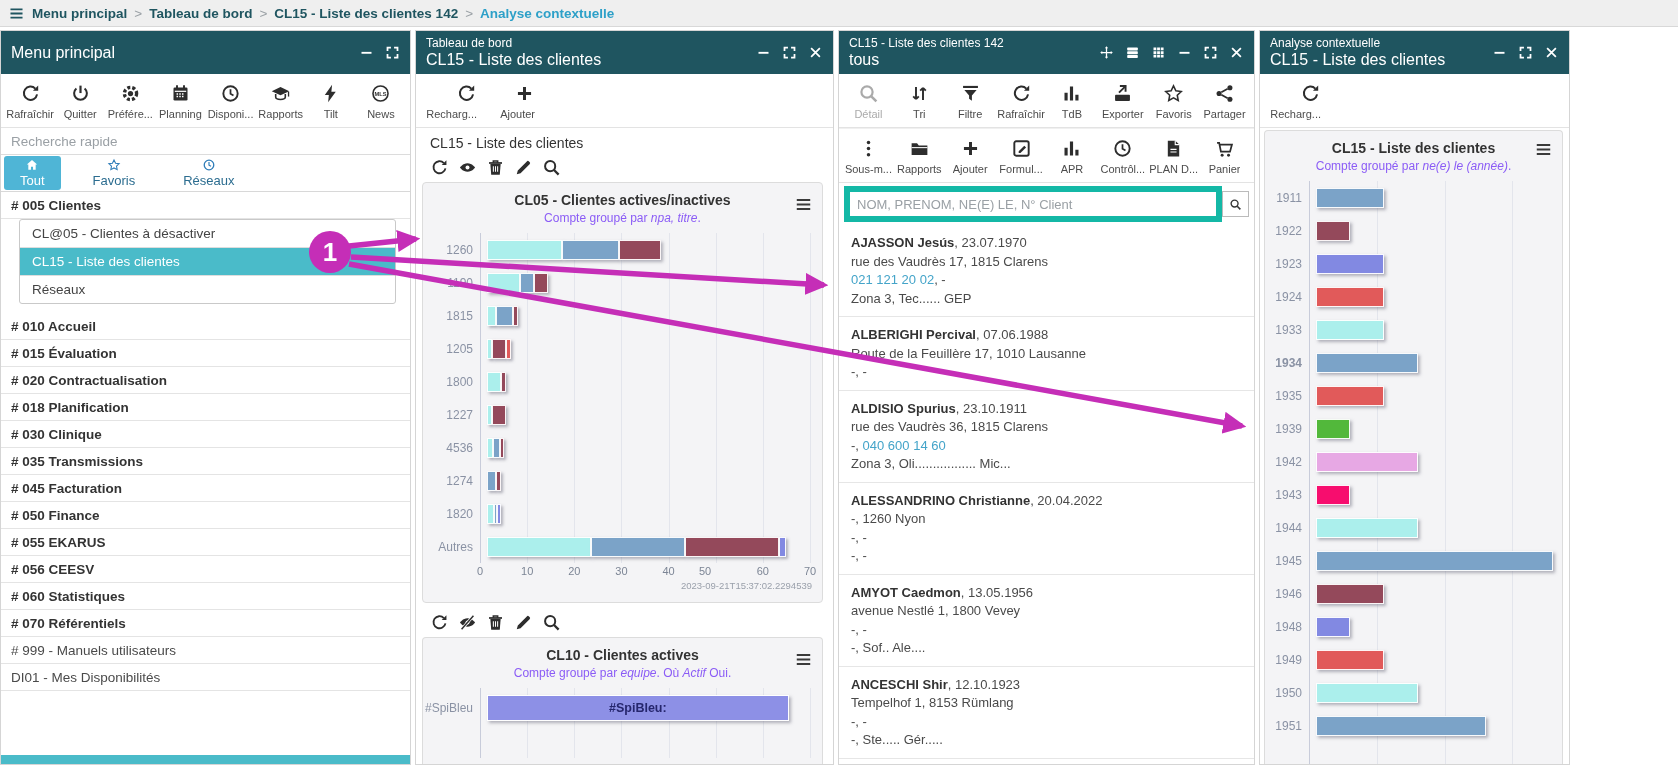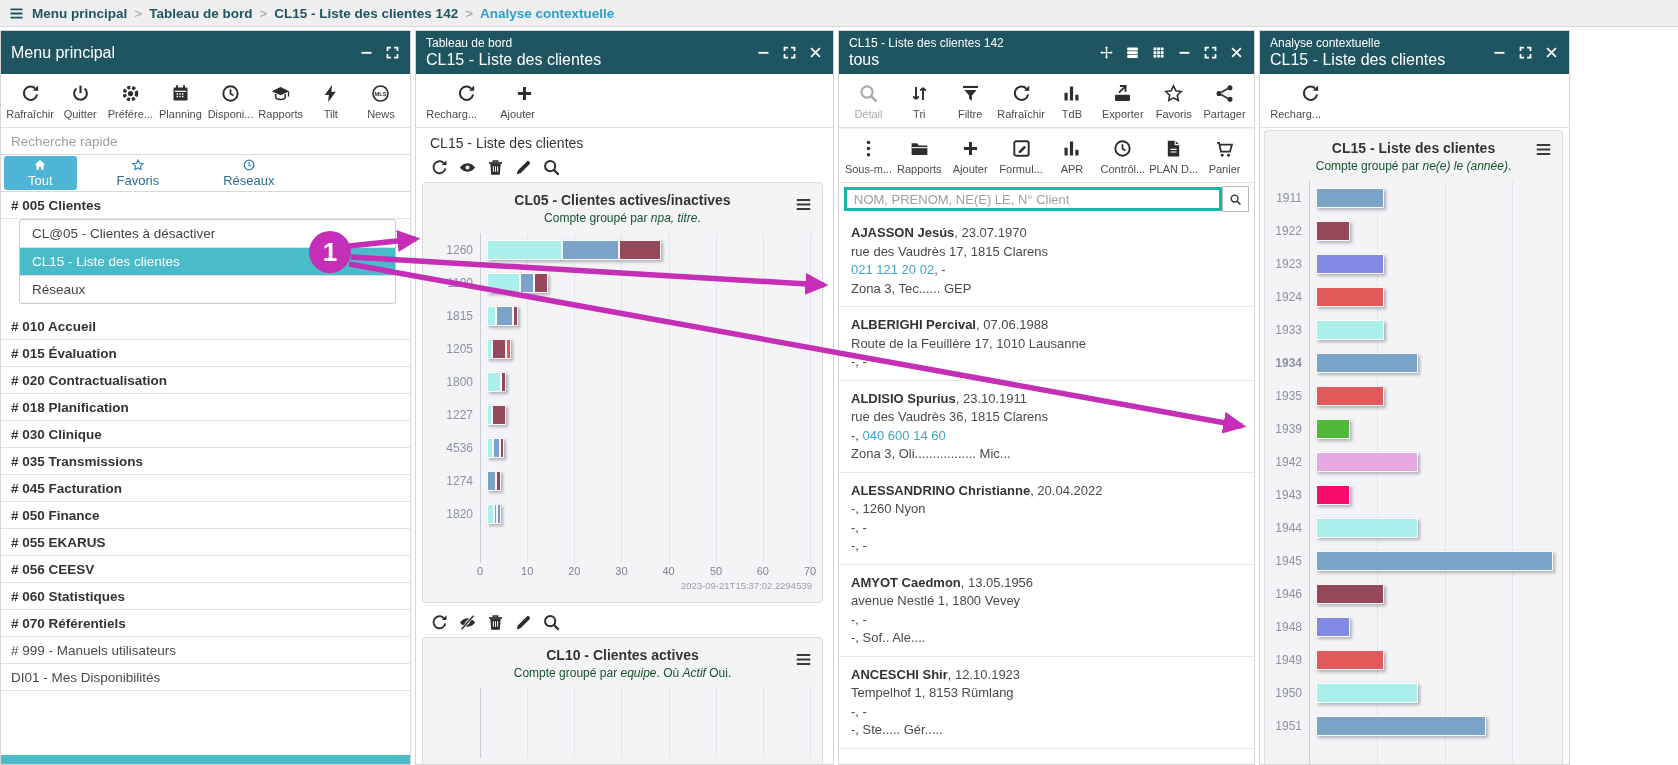--- a/index.html
+++ b/index.html
@@ -34,21 +34,21 @@
   .tb-label{font-size:11px;color:#4c4c4c;white-space:nowrap;overflow:hidden;max-width:100%;}
   .tb-item.muted{color:#aaa;}
   .tb-item.muted .tb-label{color:#aaa;}
   .tbar-left{justify-content:flex-start;}
   .tbar-left .tb-item{flex:0 0 56px;align-items:flex-end;}
 
   
   .search1{height:27px;border:none;border-bottom:1px solid #dcdcdc;width:100%;padding:0 10px;font-size:13.5px;color:#555;box-sizing:border-box;outline:none;flex:none;background:#fff;}
   .search1::placeholder{color:#9aa0a5;}
   .tabs{display:flex;align-items:stretch;height:36px;border-bottom:1px solid #d8d8d8;flex:none;gap:14px;padding-left:2px;}
-  .tab{display:flex;flex-direction:column;align-items:center;justify-content:center;gap:1px;padding:2px 24px;cursor:pointer;border-radius:3px;margin:1px;}
+  .tab{display:flex;flex-direction:column;align-items:center;justify-content:center;gap:1px;padding:2px 16px;cursor:pointer;border-radius:3px;margin:1px;}
   .tab .ic{width:16px;height:16px;color:#2e7cb8;}
   .tab span{font-size:13px;color:#2c6d90;}
   .tab.sel{background:#4fb5d6;}
   .tab.sel .ic{color:#fff;}
   .tab.sel span{color:#fff;}
   .menu-list{flex:1;display:flex;flex-direction:column;font-size:13.5px;overflow:hidden;}
   .m-section{padding:6px 10px 5px;font-weight:700;color:#333;border-bottom:1px solid #e4e4e4;cursor:pointer;flex:none;}
   .m-row{padding:6px 10px 5px;color:#333;border-bottom:1px solid #e4e4e4;cursor:pointer;flex:none;}
   .m-row.bold{font-weight:700;}
   .m-row.plain{color:#4a4a4a;}
@@ -57,37 +57,37 @@
   .m-subitem:last-child{border-bottom:none;}
   .m-subitem.sel{background:#4abbc9;color:#fff;}
   .m-partial{margin-top:auto;height:9px;background:#4abbc9;flex:none;}
 
   
   .plabel{padding:7px 14px 2px;font-size:14px;color:#333;flex:none;}
   .icrow{display:flex;gap:9px;padding:5px 0 4px 14px;flex:none;}
   .icrow .ic{width:19px;height:19px;color:#2d2d2d;cursor:pointer;}
   .card{background:#f4f4f6;border:1px solid #dcdcdc;border-radius:4px;position:relative;margin:1px 10px 0 6px;box-sizing:border-box;overflow:hidden;flex:none;}
   .card-title{margin-top:9px;text-align:center;font-weight:700;font-size:14px;color:#333;}
-  .card-sub{margin-top:3px;text-align:center;font-size:12px;color:#14532d;}
+  .card-sub{margin-top:3px;text-align:center;font-size:12px;color:#8b5cf6;}
   .card-burger{position:absolute;top:12px;right:9px;width:19px;height:19px;color:#3a3a3a;cursor:pointer;}
   .plot{position:relative;margin-top:8px;}
   .gridline{position:absolute;top:0;bottom:0;width:1px;background:#e3e5ec;}
   .axisline{position:absolute;top:0;bottom:0;width:1px;background:#c8ccda;}
   .crow{height:33px;display:flex;align-items:center;position:relative;}
   .clabel{width:50px;text-align:right;padding-right:7px;font-size:12px;color:#8a92a4;flex:none;}
   .cbar{display:flex;height:20px;}
   .seg{height:100%;box-sizing:border-box;border:1px solid rgba(255,255,255,.95);box-shadow:2px 2px 3px rgba(110,110,125,.5);}
   .xlabels{position:relative;height:16px;margin-top:2px;}
   .xlabels span{position:absolute;font-size:11px;color:#7c8595;transform:translateX(-50%);}
   .cfooter{text-align:right;padding-right:10px;font-size:9.5px;color:#9aa0ab;margin-top:-1px;}
   .cl10bar{position:relative;height:26px;background:#8d90e6;border:1px solid #fff;box-shadow:2px 2px 3px rgba(110,110,125,.5);display:flex;align-items:center;justify-content:center;font-weight:700;font-size:12.5px;color:#26266d;box-sizing:border-box;}
 
   
   .srow{display:flex;align-items:center;padding:3px 5px;flex:none;gap:0;}
-  .sinput{flex:1;height:24px;border:3px solid #14b8a6;padding:0 7px;font-size:13px;color:#444;outline:none;box-sizing:border-box;}
+  .sinput{flex:1;height:36px;border:6px solid #14b8a6;padding:0 7px;font-size:13px;color:#444;outline:none;box-sizing:border-box;}
   .sinput::placeholder{color:#9aa0a5;}
   .sbtn{width:27px;height:26px;border:1px solid #bbb;background:#fff;display:flex;align-items:center;justify-content:center;cursor:pointer;box-sizing:border-box;}
   .sbtn .ic{width:15px;height:15px;color:#333;}
   .clients{flex:1;overflow:hidden;}
   .client{padding:9px 12px 8px;border-bottom:1px solid #e6e6e6;font-size:13px;color:#4a4a4a;line-height:18.5px;cursor:pointer;}
   .client b{color:#333;}
   .clink{color:#44a4c9;}
 
   
   .anno{position:absolute;left:0;top:0;z-index:40;pointer-events:none;}
@@ -490,28 +490,37 @@
             </div>
           </div>
           <div class="crow">
             <span class="clabel">1820</span>
             <div class="cbar" style="margin-left: 7px;">
               <div class="seg" style="width: 7.07143px; background: rgb(171, 239, 236); height: 20px;"></div>
               <div class="seg" style="width: 3.3px; background: rgb(123, 163, 200); height: 20px;"></div>
               <div class="seg" style="width: 3.3px; background: rgb(130, 137, 226); height: 20px;"></div>
             </div>
           </div>
+          <div class="crow">
+            <span class="clabel">Autres</span>
+            <div class="cbar" style="margin-left: 7px;">
+              <div class="seg" style="width: 103.714px; background: rgb(171, 239, 236); height: 20px;"></div>
+              <div class="seg" style="width: 94.2857px; background: rgb(123, 163, 200); height: 20px;"></div>
+              <div class="seg" style="width: 94.2857px; background: rgb(148, 73, 91); height: 20px;"></div>
+              <div class="seg" style="width: 7.07143px; background: rgb(130, 137, 226); height: 20px;"></div>
+            </div>
+          </div>
         </div>
       <div class="xlabels" id="cl05-xlabels">
           <span style="left: 57px;">0</span>
           <span style="left: 104.143px;">10</span>
           <span style="left: 151.286px;">20</span>
           <span style="left: 198.429px;">30</span>
           <span style="left: 245.571px;">40</span>
-          <span style="left: 293px;">50</span>
+          <span style="left: 282px;">50</span>
           <span style="left: 339.857px;">60</span>
           <span style="left: 387px;">70</span>
         </div>
       <div class="cfooter">2023-09-21T15:37:02.2294539</div>
     </div>
     <div class="icrow" style="margin-top:5px;">
         <svg class="ic">
           <use href="#sym-refresh"></use>
         </svg>
         <svg class="ic">
@@ -535,20 +544,24 @@
       <div class="card-sub"><span>Compte groupé par </span><i>equipe</i><span>. Où </span><i>Actif</i><span> Oui.</span></div>
       <div class="plot" id="cl10-plot" style="height: 70px;">
           <div class="axisline" style="left: 57px;"></div>
           <div class="gridline" style="left: 104.143px;"></div>
           <div class="gridline" style="left: 151.286px;"></div>
           <div class="gridline" style="left: 198.429px;"></div>
           <div class="gridline" style="left: 245.571px;"></div>
           <div class="gridline" style="left: 292.714px;"></div>
           <div class="gridline" style="left: 339.857px;"></div>
           <div class="gridline" style="left: 387px;"></div>
+          <div class="crow" style="height: 40px;">
+            <span class="clabel">#SpiBleu</span>
+            <div class="cl10bar" style="width: 301.714px; margin-left: 7px; background: rgb(141, 144, 230);">#SpiBleu:</div>
+          </div>
         </div>
     </div>
   </div>
 
   <div class="panel panel-list">
     <div class="phead">
       <div class="phead-titles">
         <span class="phead-small">CL15 - Liste des clientes 142</span>
         <span class="phead-big">tous</span>
       </div>

